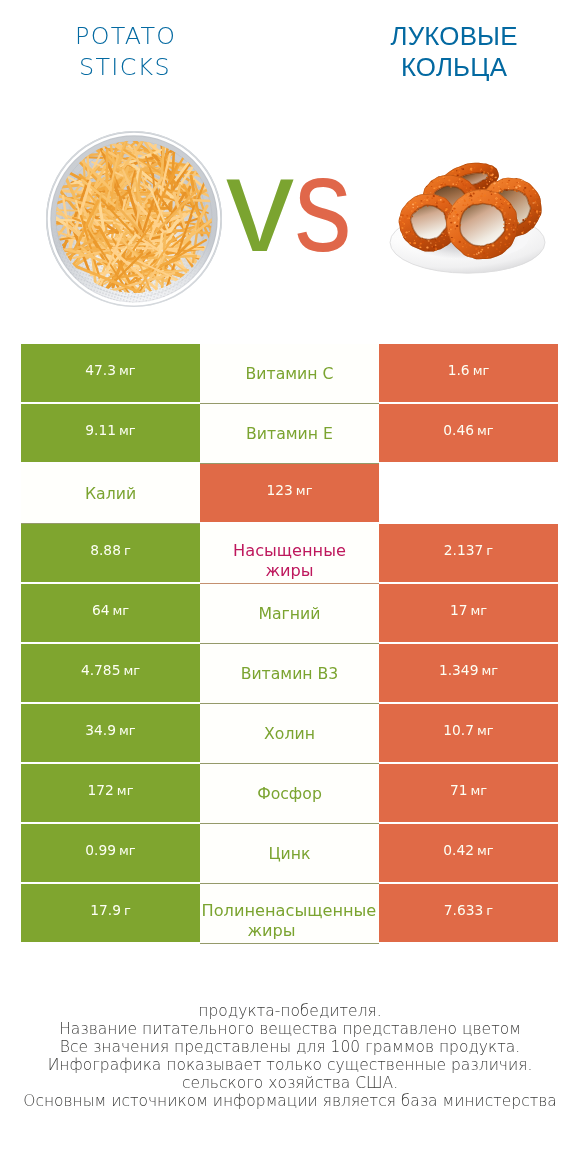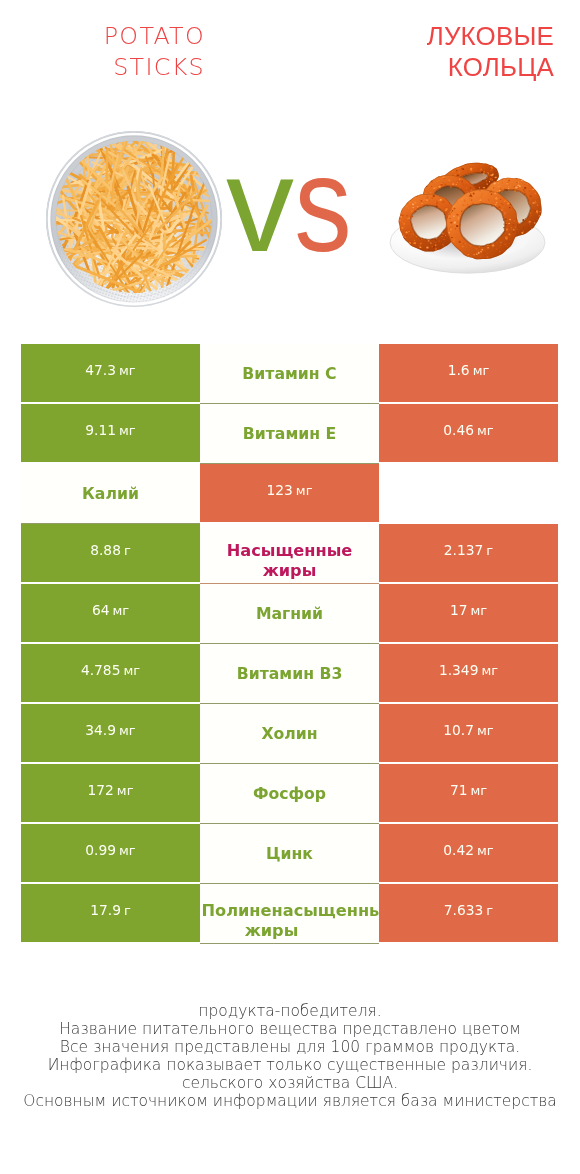--- a/index.html
+++ b/index.html
@@ -3,21 +3,21 @@
 <meta charset="utf-8">
 <title>Potato sticks vs Луковые кольца</title>
 <style>
 html,body{margin:0;padding:0;}
 body{width:580px;height:1174px;background:#ffffff;
      font-family:"Liberation Sans",sans-serif;
      -webkit-font-smoothing:antialiased;}
 .page{position:relative;width:580px;height:1174px;overflow:hidden;background:#fff;}
 
 
-.title{position:absolute;text-align:right;color:#ef4444;text-transform:uppercase;}
+.title{position:absolute;text-align:center;color:#0369a1;text-transform:uppercase;}
 .title-left{left:45px;top:21px;width:160px;font-size:23.8px;line-height:30.6px;
             font-weight:200;letter-spacing:1.3px;text-indent:1.3px;
             font-family:"DejaVu Sans",sans-serif;}
 .title-right{left:354px;top:21px;width:200px;font-size:25.9px;line-height:31.3px;
              font-weight:400;letter-spacing:.2px;text-indent:.2px;
              font-family:"Liberation Sans",sans-serif;}
 
 
 .photo{position:absolute;display:block;}
 .photo-left{left:44px;top:129px;width:180px;height:180px;}
@@ -39,21 +39,21 @@
       box-sizing:border-box;text-align:center;flex:0 0 179px;}
 .cell.left{background:#7fa52f;position:relative;z-index:2;}
 .cell.right{background:#e06a47;position:relative;z-index:2;}
 .cell.mid{background:#fffffc;overflow:visible;position:relative;z-index:1;height:60px;margin-top:0;}
 .cell.mid::after{content:"";position:absolute;left:0;right:0;bottom:0;height:1.2px;}
 .row.w-left .cell.mid::after{background:#959a6a;}
 .row.w-right .cell.mid::after{background:#c4906f;}
 .val{color:#fdfff4;font-size:13.8px;font-weight:400;white-space:nowrap;letter-spacing:0;
      font-family:"DejaVu Sans",sans-serif;position:relative;top:-3.5px;}
 .val .u{font-size:13px;margin-left:3px;letter-spacing:0;}
-.nm{font-size:15.7px;font-weight:700;line-height:20px;display:block;width:140px;
+.nm{font-size:15.7px;font-weight:400;line-height:20px;display:block;width:140px;
     font-family:"DejaVu Sans",sans-serif;position:relative;}
 .nm.two{top:7px;font-size:16.2px;line-height:20.1px;}
 .nm.wide{left:-18px;}
 .row.w-left .nm{color:#7ba430;}
 .row.w-right .nm{color:#be185d;}
 
 
 .foot{position:absolute;left:0;top:1002px;width:580px;text-align:center;
       font-size:15.5px;line-height:18.1px;color:#3c3c3b;font-weight:300;
       font-family:"DejaVu Sans",sans-serif;}

